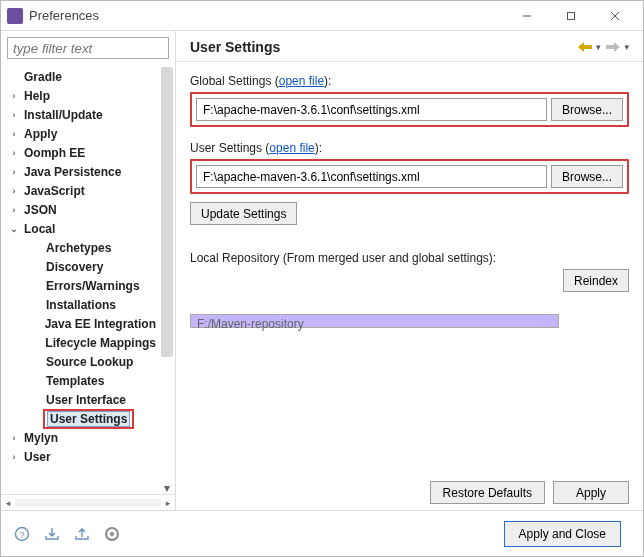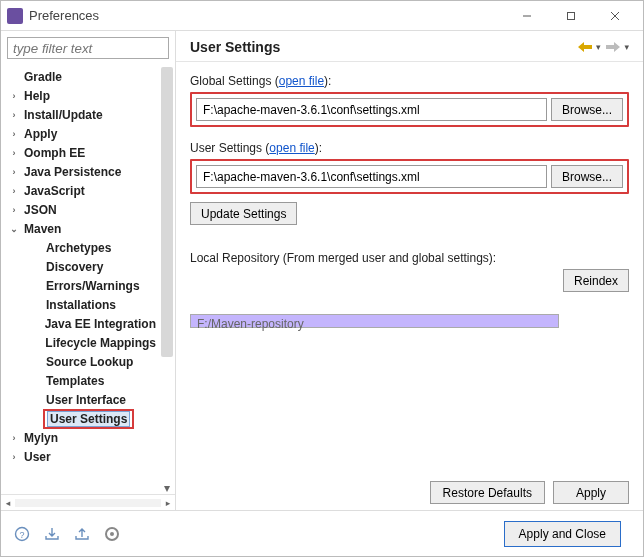--- a/index.html
+++ b/index.html
@@ -127,21 +127,21 @@
             <div class="row lvl1">
               <span class="twisty">›</span>
               <span class="lbl">JavaScript</span>
             </div>
             <div class="row lvl1">
               <span class="twisty">›</span>
               <span class="lbl">JSON</span>
             </div>
             <div class="row lvl1">
               <span class="twisty">⌄</span>
-              <span class="lbl">Maven</span>
+              <span class="lbl">Local</span>
             </div>
             <div class="row lvl2">
               <span class="twisty"></span>
               <span class="lbl">Archetypes</span>
             </div>
             <div class="row lvl2">
               <span class="twisty"></span>
               <span class="lbl">Discovery</span>
             </div>
             <div class="row lvl2">

